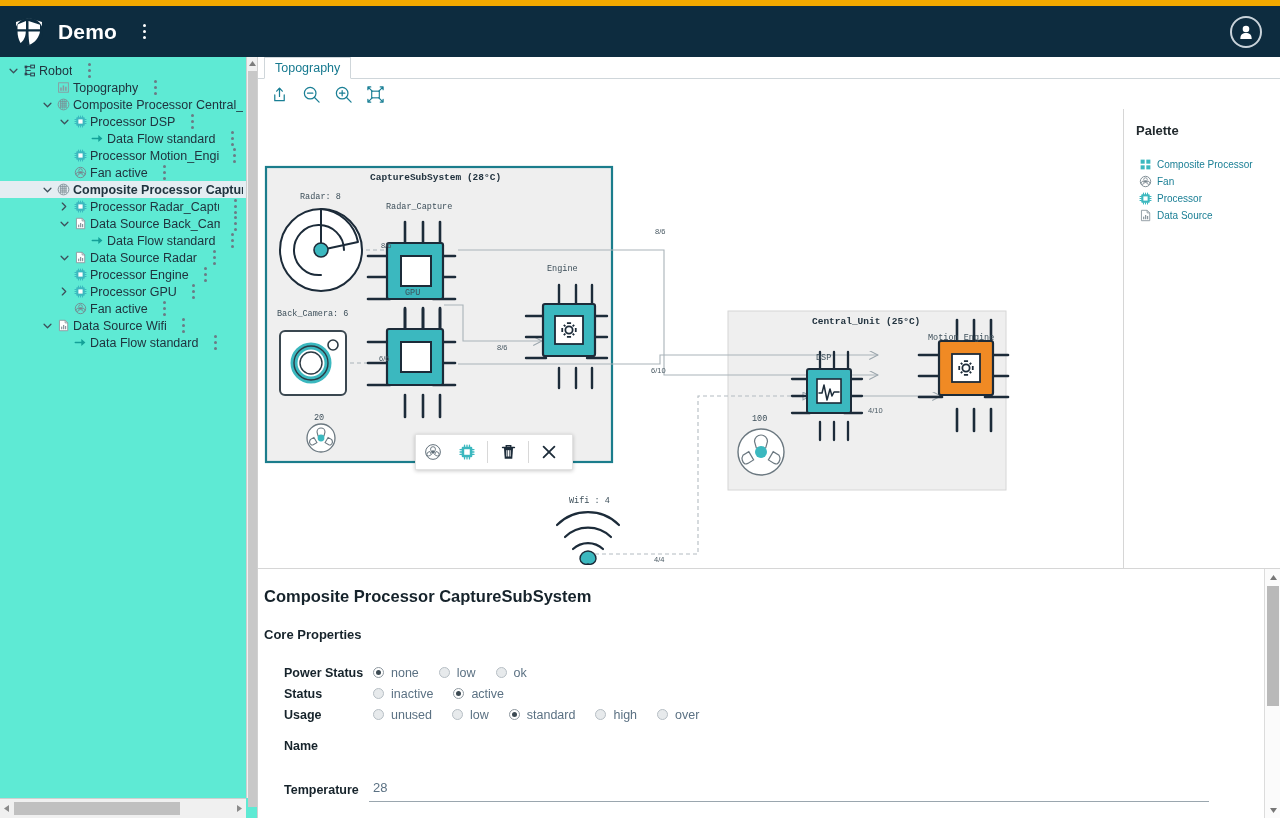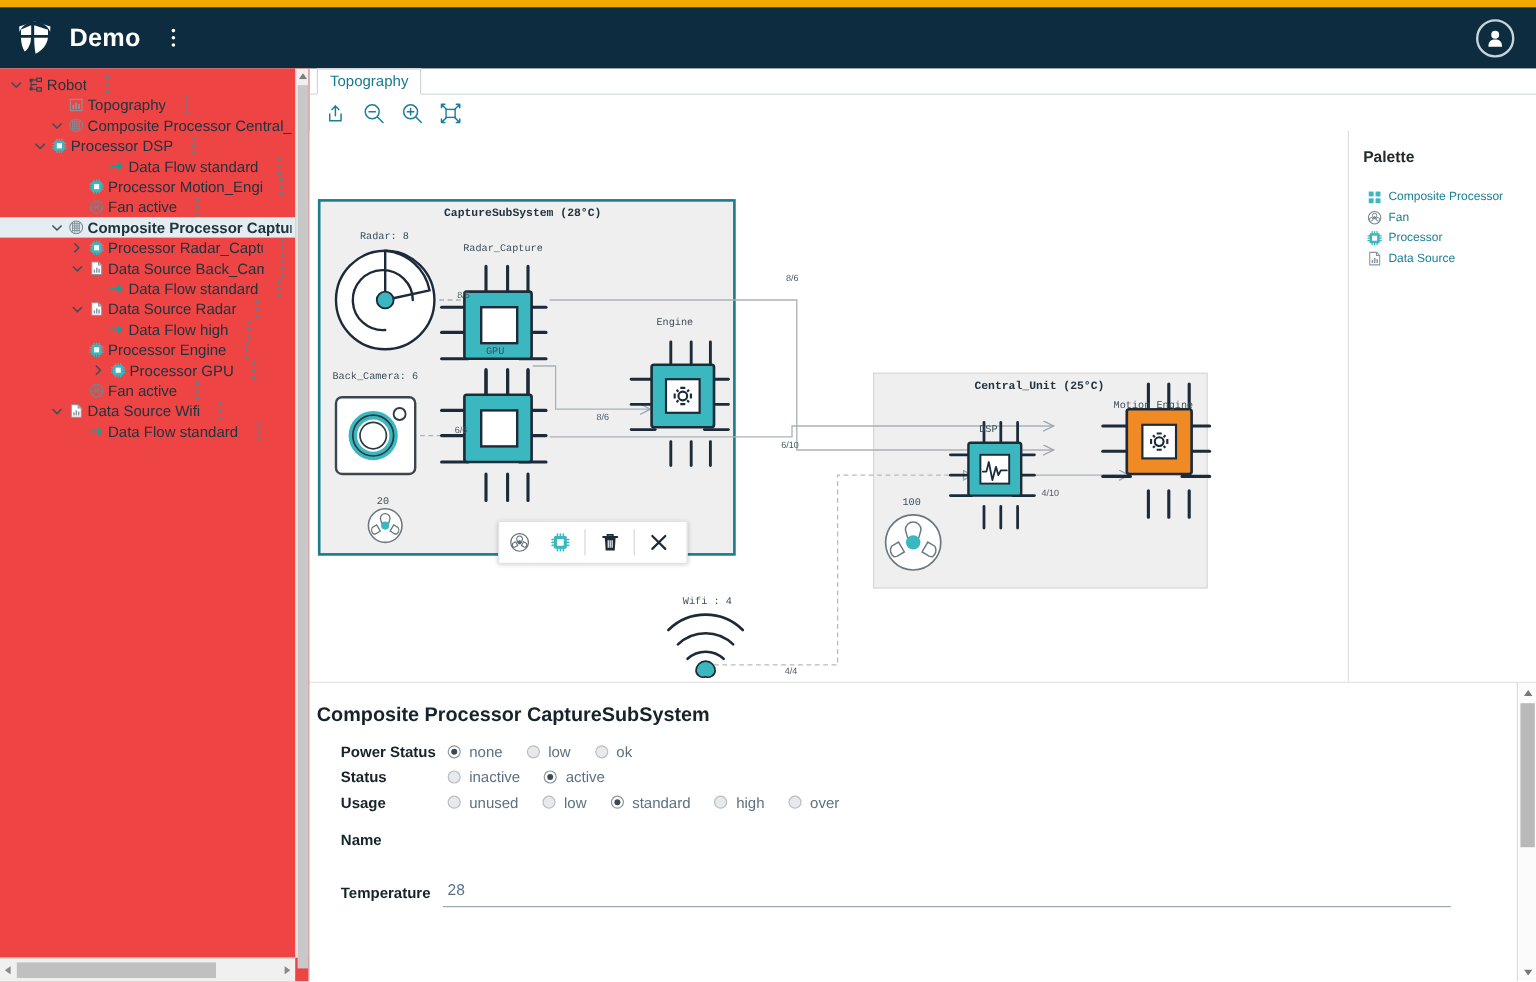--- a/index.html
+++ b/index.html
@@ -38,21 +38,21 @@
     width: 32px; height: 32px; border: 2px solid #c9d3da; border-radius: 50%;
     display: flex; align-items: center; justify-content: center;
   }
 
   
   #workspace { display: flex; height: 761px; width: 1280px; }
 
   
   #tree-panel {
     width: 258px; flex: 0 0 258px; position: relative;
-    background: #ef4444; border-right: 1px solid #d0d0d0;
+    background: #5eead4; border-right: 1px solid #d0d0d0;
     overflow: hidden;
   }
   #tree-scroll-area { position: absolute; inset: 0 10px 20px 0; overflow: hidden; padding-top: 5px; }
   .tree-row {
     display: flex; align-items: center; height: 17px;
     font-size: 12.5px; color: #1d3murky; color: #20343f;
     white-space: nowrap; cursor: pointer; padding-right: 4px;
   }
   .tree-row.selected { background: #e4edf2; font-weight: bold; }
   .twisty {
@@ -249,21 +249,21 @@
             <svg width="13" height="13" viewBox="0 0 16 16">
               <circle cx="8" cy="8" r="6.6" fill="none" stroke="#7b8b93" stroke-width="1.1"></circle>
                  <g stroke="#7b8b93" stroke-width="0.9">
                    <path d="M4 4.2 L12 4.2 M4 6.5 L12 6.5 M4 8.8 L12 8.8 M4 11.1 L12 11.1"></path>
                    <path d="M4.2 3 L4.2 12.5 M6.5 2.3 L6.5 13.3 M8.8 2.3 L8.8 13.3 M11.1 3 L11.1 12.5"></path>
                  </g>
             </svg>
           </span>
           <span class="t-label">Composite Processor Central_Unit</span>
         </div>
-        <div class="tree-row" style="padding-left: 26px;">
+        <div class="tree-row" style="padding-left: 57px;">
           <span class="twisty">
             <svg width="9" height="6" viewBox="0 0 10 7">
               <path d="M1 1.5 L5 5.5 L9 1.5" fill="none" stroke="#3d4f5a" stroke-width="1.5" stroke-linecap="round" stroke-linejoin="round"></path>
             </svg>
           </span>
           <span class="t-icon">
             <svg width="13" height="13" viewBox="0 0 16 16">
               <g stroke="#3bb8bf" stroke-width="1.3" stroke-linecap="round">
                    <path d="M5.5 1.2 L5.5 3"></path>
                 <path d="M8 1.2 L8 3"></path>
@@ -453,35 +453,20 @@
                  <rect x="9.8" y="8.6" width="1.5" height="4" fill="#8b979e"></rect>
             </svg>
           </span>
           <span class="t-label">Data Source Radar</span>
           <span class="kebab row-kebab">
             <i></i>
             <i></i>
             <i></i>
           </span>
         </div>
-        <div class="tree-row" style="padding-left: 74px;">
-          <span class="twisty"></span>
-          <span class="t-icon">
-            <svg width="13" height="13" viewBox="0 0 16 16">
-              <path d="M1.6 8 L11 8" stroke="#14a098" stroke-width="1.8" stroke-linecap="round"></path>
-                 <path d="M9 3.6 L14 8 L9 12.4 Z" fill="#14a098"></path>
-            </svg>
-          </span>
-          <span class="t-label">Data Flow high</span>
-          <span class="kebab row-kebab">
-            <i></i>
-            <i></i>
-            <i></i>
-          </span>
-        </div>
         <div class="tree-row" style="padding-left: 57px;">
           <span class="twisty"></span>
           <span class="t-icon">
             <svg width="13" height="13" viewBox="0 0 16 16">
               <g stroke="#3bb8bf" stroke-width="1.3" stroke-linecap="round">
                    <path d="M5.5 1.2 L5.5 3"></path>
                 <path d="M8 1.2 L8 3"></path>
                 <path d="M10.5 1.2 L10.5 3"></path>
                    <path d="M5.5 13 L5.5 14.8"></path>
                 <path d="M8 13 L8 14.8"></path>
@@ -497,21 +482,21 @@
                  <rect x="5.4" y="5.4" width="5.2" height="5.2" fill="#ffffff"></rect>
             </svg>
           </span>
           <span class="t-label">Processor Engine</span>
           <span class="kebab row-kebab">
             <i></i>
             <i></i>
             <i></i>
           </span>
         </div>
-        <div class="tree-row" style="padding-left: 75px;">
+        <div class="tree-row" style="padding-left: 57px;">
           <span class="twisty">
             <svg width="6" height="9" viewBox="0 0 7 10">
               <path d="M1.5 1 L5.5 5 L1.5 9" fill="none" stroke="#3d4f5a" stroke-width="1.5" stroke-linecap="round" stroke-linejoin="round"></path>
             </svg>
           </span>
           <span class="t-icon">
             <svg width="13" height="13" viewBox="0 0 16 16">
               <g stroke="#3bb8bf" stroke-width="1.3" stroke-linecap="round">
                    <path d="M5.5 1.2 L5.5 3"></path>
                 <path d="M8 1.2 L8 3"></path>
@@ -969,20 +954,21 @@
               </span>
               <span class="p-label">Data Source</span>
             </div>
           </div>
       </div>
     </div>
 
     <div id="props-panel">
       <div id="props-inner">
         <div id="props-title">Composite Processor CaptureSubSystem</div>
+        <div id="props-section">Core Properties</div>
 
 
         <div class="prop-gap"></div>
 
         <div class="prop-row">
           <div class="prop-label">Power Status</div>
           <div class="prop-field">
               <div class="radio-group" id="rg-power">
                 <div class="radio-opt checked">
                   <span class="radio-dot"></span>

